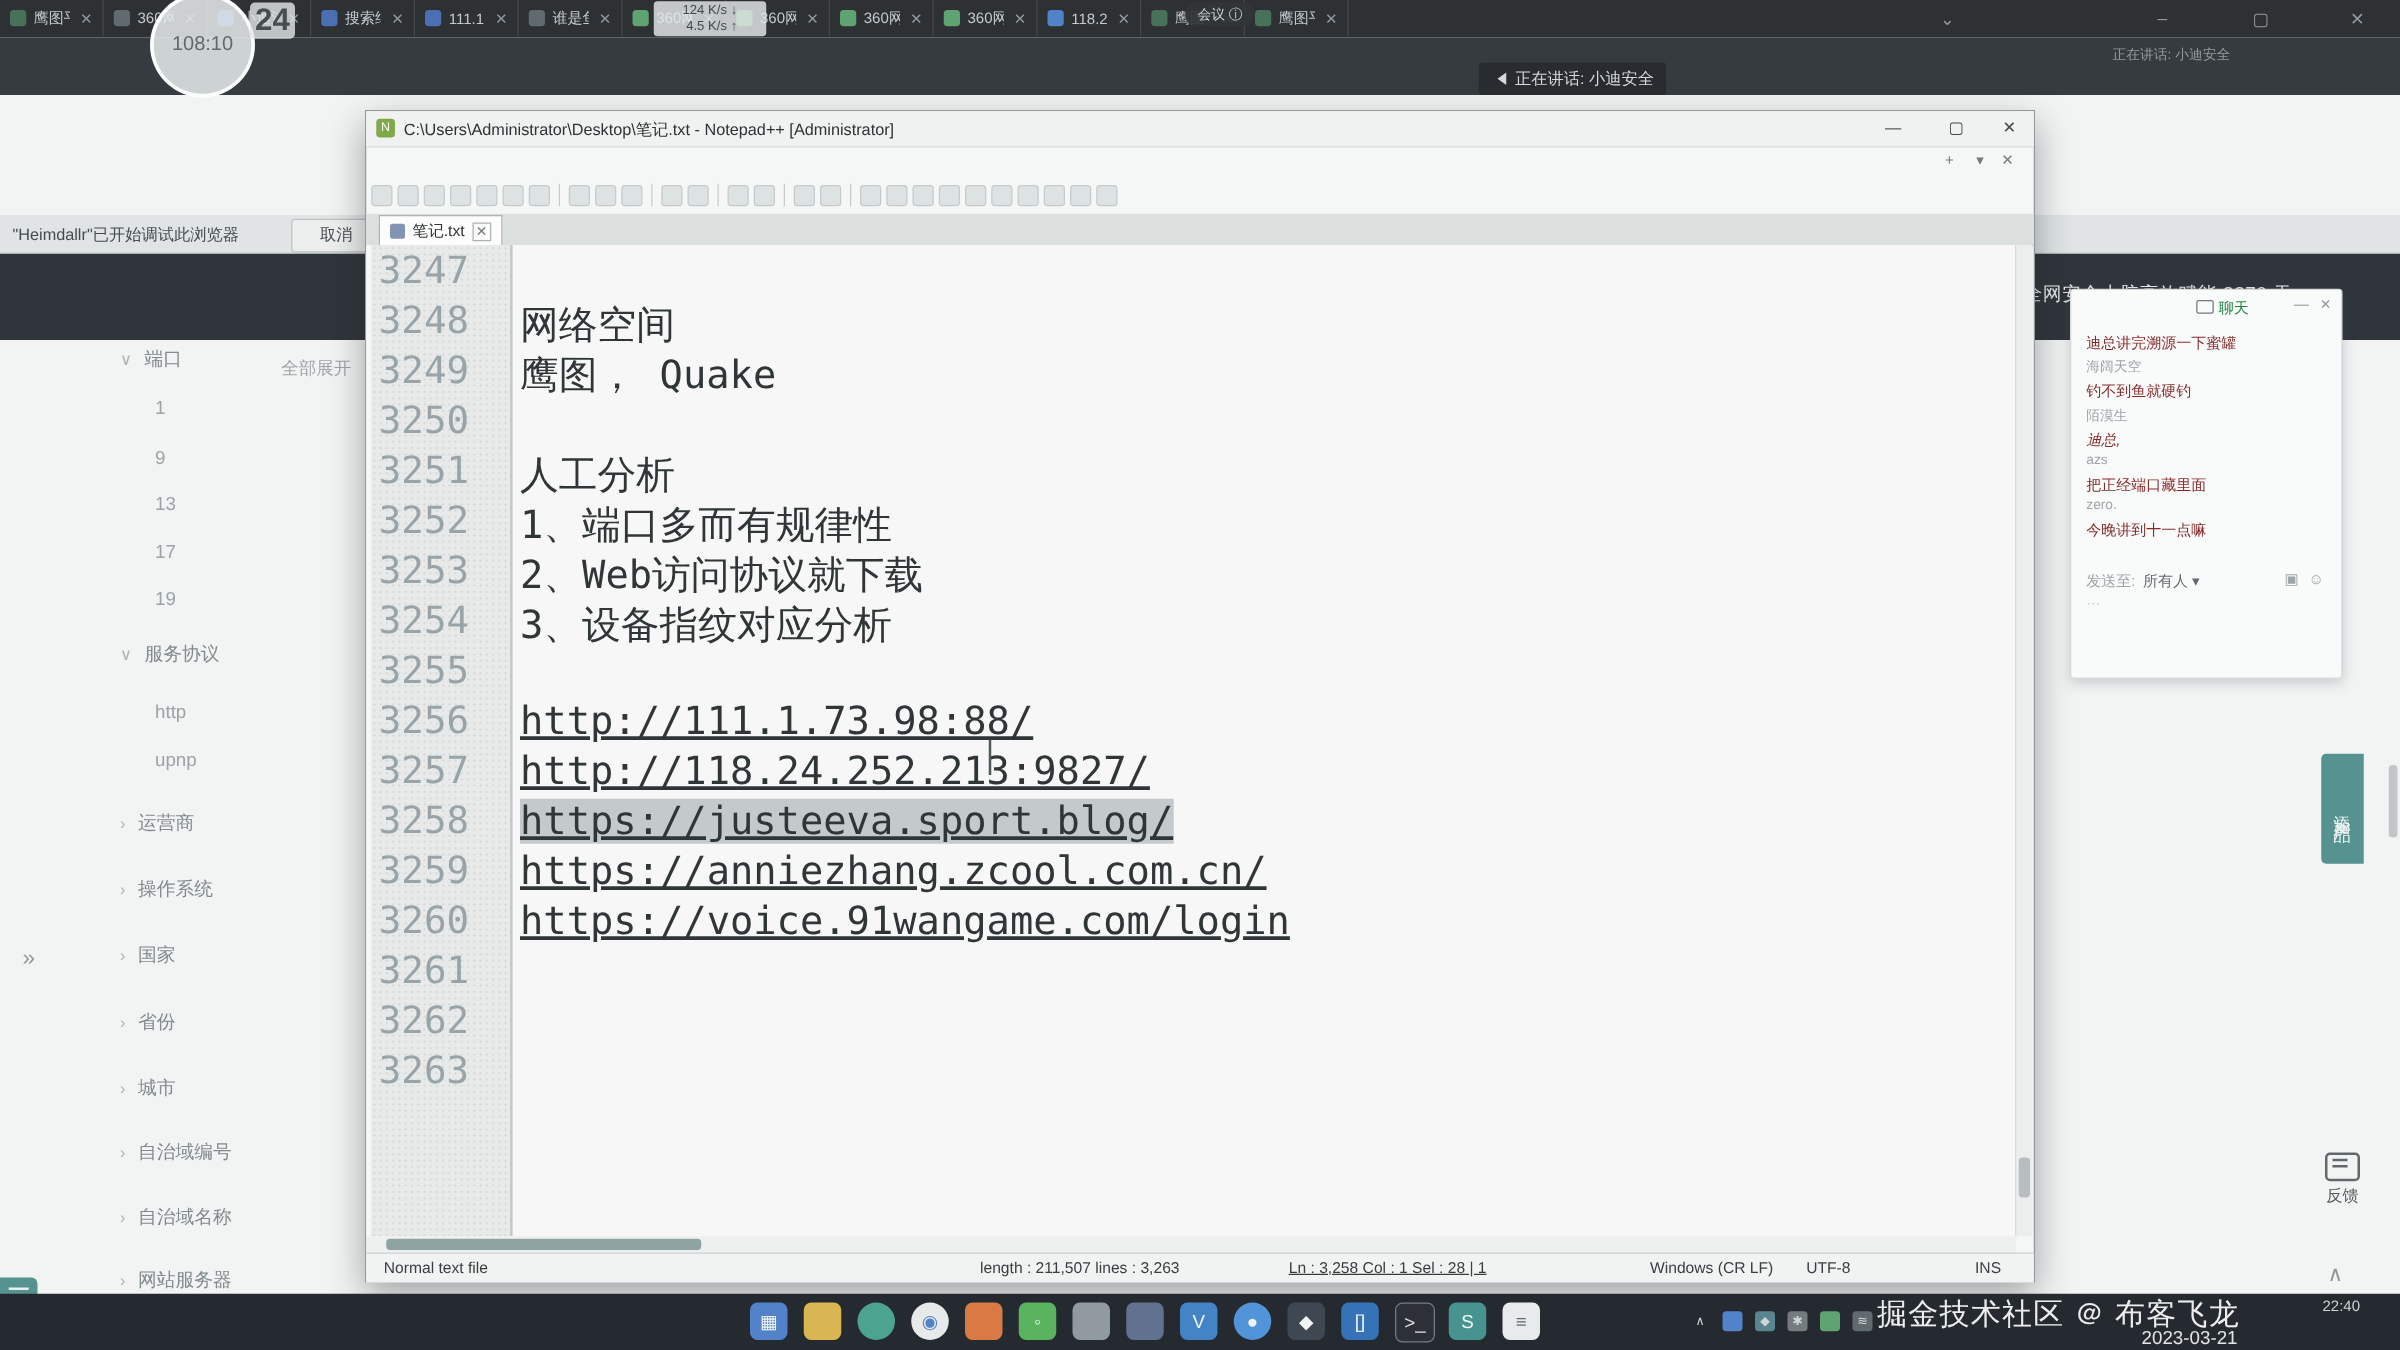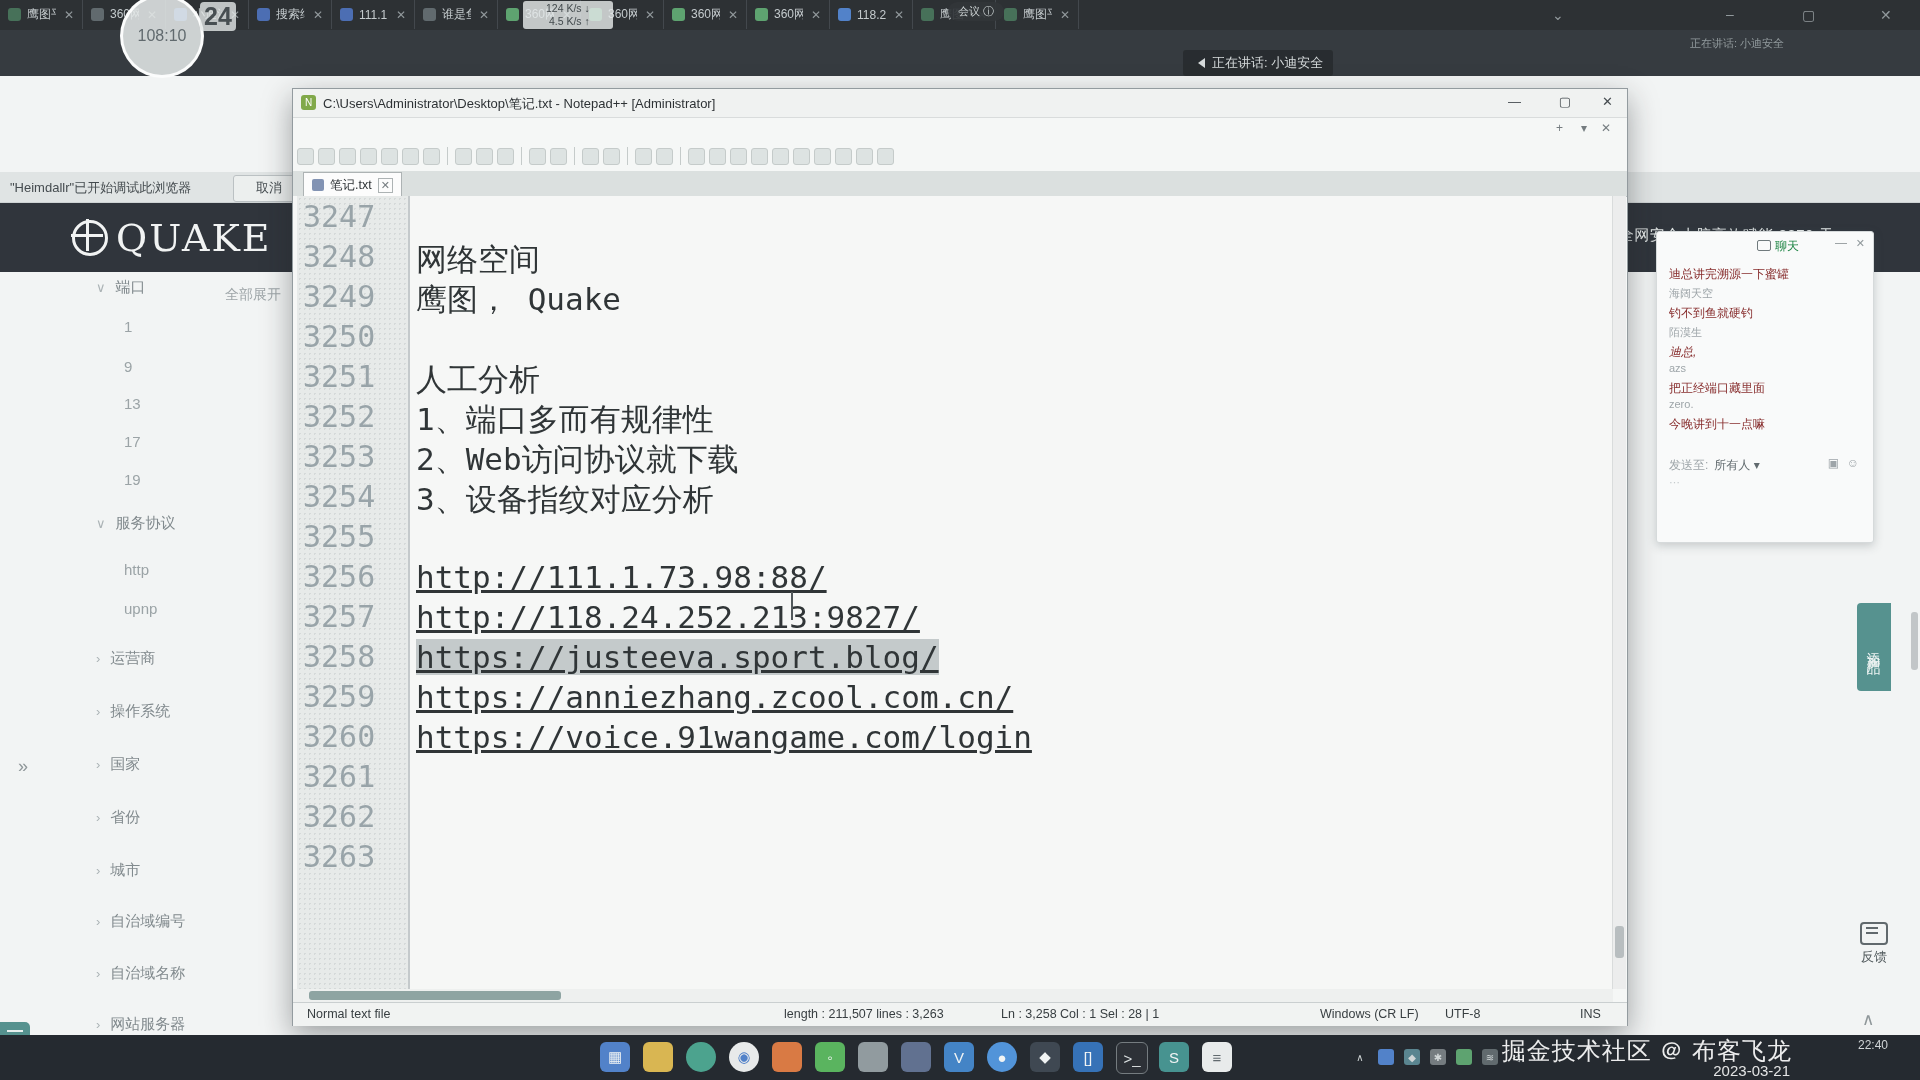--- a/index.html
+++ b/index.html
@@ -146,24 +146,20 @@
 </head>
 <body>
 
 <div class="screen">
 
   <div id="page" class="abs">
     <div id="infobar" class="abs"></div>
     <div id="infobar-text" class="abs">"Heimdallr"已开始调试此浏览器</div>
     <div id="cancel-btn" class="abs">取消</div>
     <div id="darkband" class="abs"></div>
-    <div id="qlogo" class="abs">
-      <span class="ring"></span>
-      <span class="word">QUAKE</span>
-    </div>
     <div id="banner" class="abs">360全网安全大脑高效赋能 2270 天</div>
     <div id="partial-text" class="abs">束打听</div>
     <div id="export-btn" class="abs">导出</div>
     <div id="expand-all" class="abs">全部展开</div>
     <div id="sidebar">
         <div class="side-item" style="top: 202px; left: 96px;"><span class="chev">∨</span><span style="color: rgb(124, 133, 137);">端口</span></div>
         <div class="side-item" style="top: 242px; left: 124px;">1</div>
         <div class="side-item" style="top: 282px; left: 124px;">9</div>
         <div class="side-item" style="top: 319px; left: 124px;">13</div>
         <div class="side-item" style="top: 357px; left: 124px;">17</div>
@@ -446,21 +442,21 @@
     </div>
     <div id="vscroll">
         <div id="vthumb"></div>
       </div>
     <div id="hscroll">
         <div id="hthumb"></div>
       </div>
     <div id="npp-status">
       <span class="stfield" style="left:14px;">Normal text file</span>
       <span class="stfield" style="left:491px;">length : 211,507    lines : 3,263</span>
-      <span class="stfield" style="left:708px;">Ln : 3,258    Col : 1    Sel : 28 | 1</span>
+      <span class="stfield" style="left:738px;text-decoration:underline;">Ln : 3,258    Col : 1    Sel : 28 | 1</span>
       <span class="stfield" style="left:1027px;">Windows (CR LF)</span>
       <span class="stfield" style="left:1152px;">UTF-8</span>
       <span class="stfield" style="left:1287px;width:24px;overflow:hidden;">INS</span>
     </div>
   </div>
 
   <div id="taskbar" class="abs">
       <div class="tkico" style="left: 600px; background: rgb(74, 125, 200);">▦</div>
       <div class="tkico" style="left: 643px; background: rgb(216, 180, 74);"></div>
       <div class="tkico" style="left: 686px; background: rgb(68, 160, 138); border-radius: 50%;"></div>

